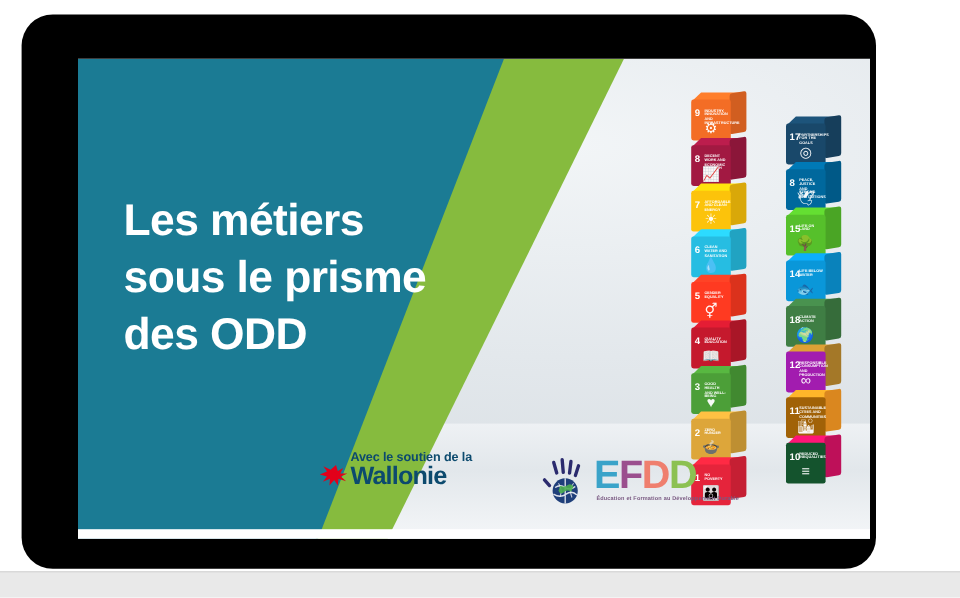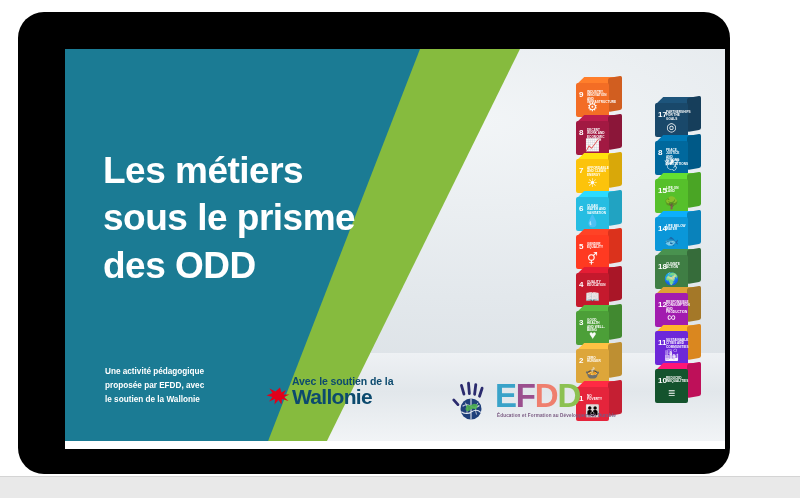--- a/index.html
+++ b/index.html
@@ -92,21 +92,21 @@
     right: 0;
     bottom: 0;
     height: 8px;
     background: #ffffff;
   }
 
   
   .slide-title {
     position: absolute;
     left: 38px;
-    top: 73px;
+    top: 86px;
     width: 300px;
     color: #ffffff;
     font-size: 37px;
     line-height: 1.28;
     font-weight: bold;
     letter-spacing: -0.5px;
     white-space: pre-line;
   }
 
   
@@ -417,21 +417,21 @@
               <div class="face-side" style="background: rgb(191, 139, 46);"></div>
               <div class="face-front" style="background: #a21caf;">
                 <div class="cube-num">12</div>
                 <div class="cube-label">RESPONSIBLE CONSUMPTION AND PRODUCTION</div>
                 <div class="cube-glyph">∞</div>
               </div>
             </div>
             <div class="cube">
               <div class="face-top" style="background: rgb(253, 157, 36);"></div>
               <div class="face-side" style="background: rgb(253, 157, 36);"></div>
-              <div class="face-front" style="background: #6d28d9;">
+              <div class="face-front" style="background: #a16207;">
                 <div class="cube-num">11</div>
                 <div class="cube-label">SUSTAINABLE CITIES AND COMMUNITIES</div>
                 <div class="cube-glyph">🏙</div>
               </div>
             </div>
             <div class="cube">
               <div class="face-top" style="background: rgb(221, 19, 103);"></div>
               <div class="face-side" style="background: rgb(221, 19, 103);"></div>
               <div class="face-front" style="background: #14532d;">
                 <div class="cube-num">10</div>
@@ -441,23 +441,20 @@
             </div>
           </div>
 
         <div class="panel-green"></div>
         <div class="panel-teal"></div>
 
         <h1 class="slide-title">Les métiers
 sous le prisme
 des ODD</h1>
 
-        <div class="footer-credit">Une activité pédagogique
-proposée par EFDD, avec
-le soutien de la Wallonie</div>
 
         <div class="wallonie-logo">
           <div class="wallonie-top">Avec le soutien de la</div>
           <div class="wallonie-row">
             <svg class="wallonie-rooster" viewBox="0 0 52 40">
               <path d="M30 3 L33 13 L42 8 L37 17 L49 17 L38 22 L47 30 L34 26 L33 37 L27 28 L19 37 L20 26 L8 31 L15 22 L3 19 L15 14 L9 5 L21 11 Z" fill="#e2001a"></path>
               <circle cx="27" cy="20" r="4" fill="#e2001a"></circle>
             </svg>
             <div class="wallonie-name">Wallonie</div>
           </div>

